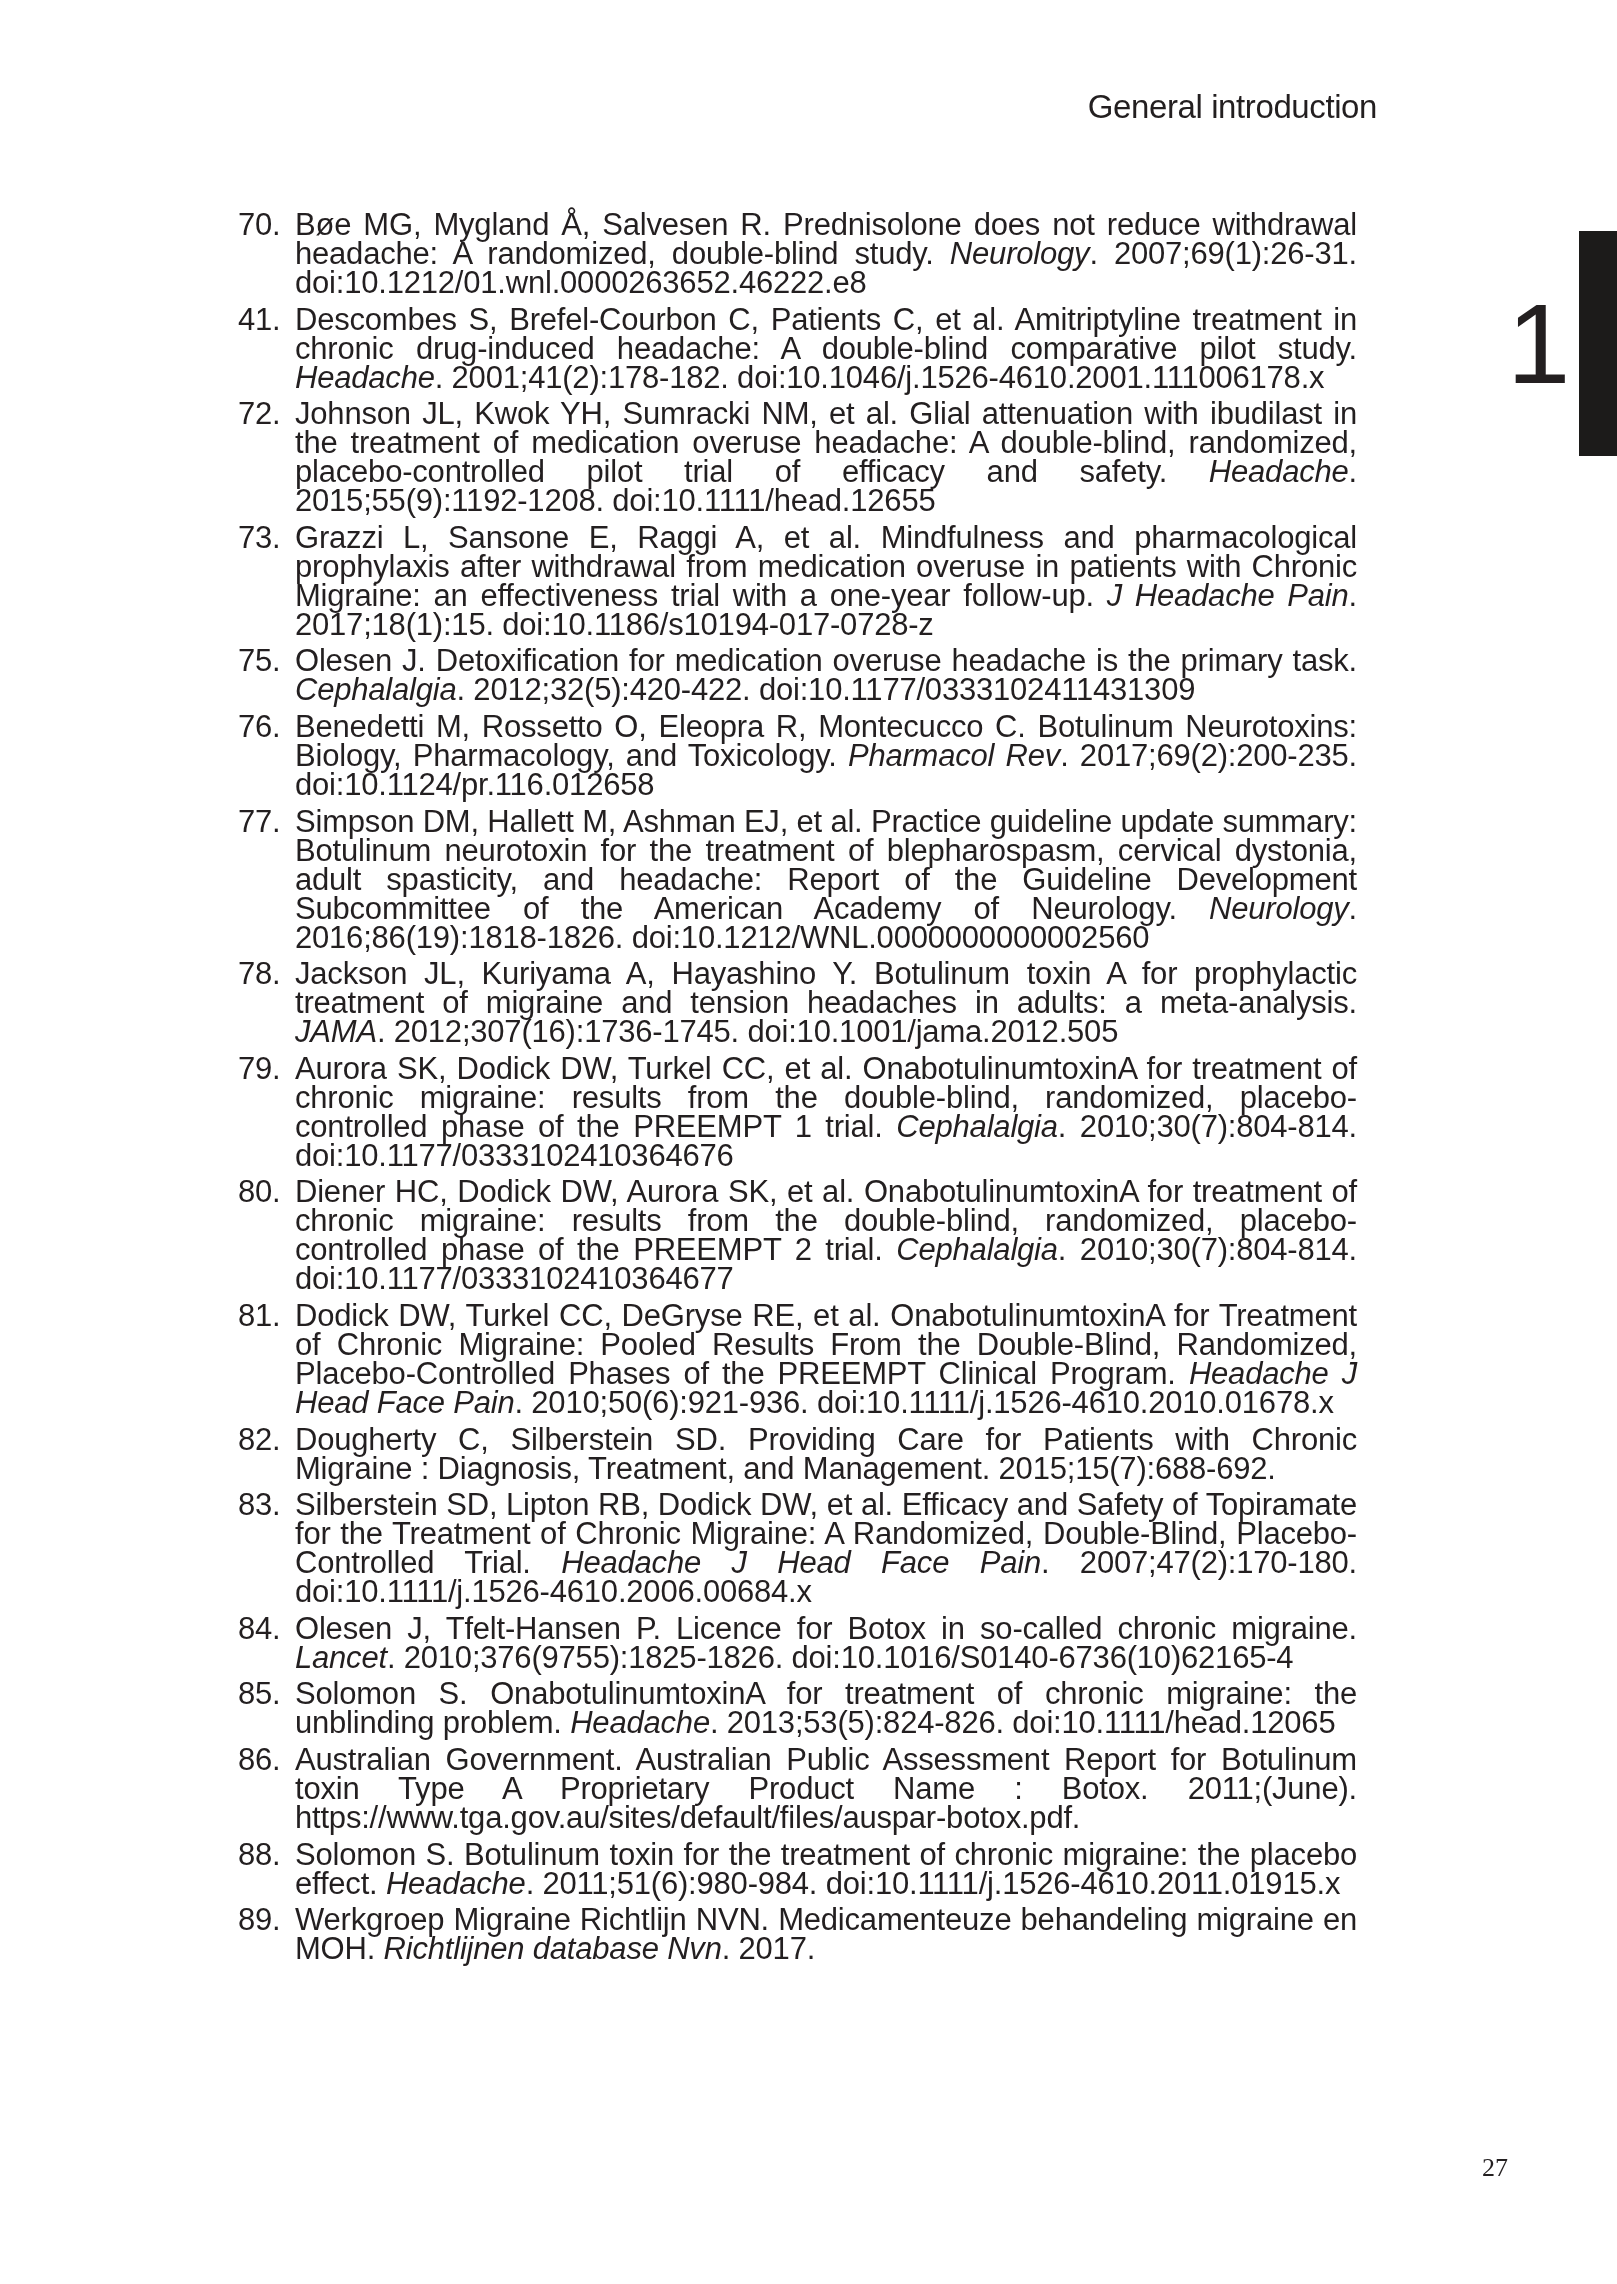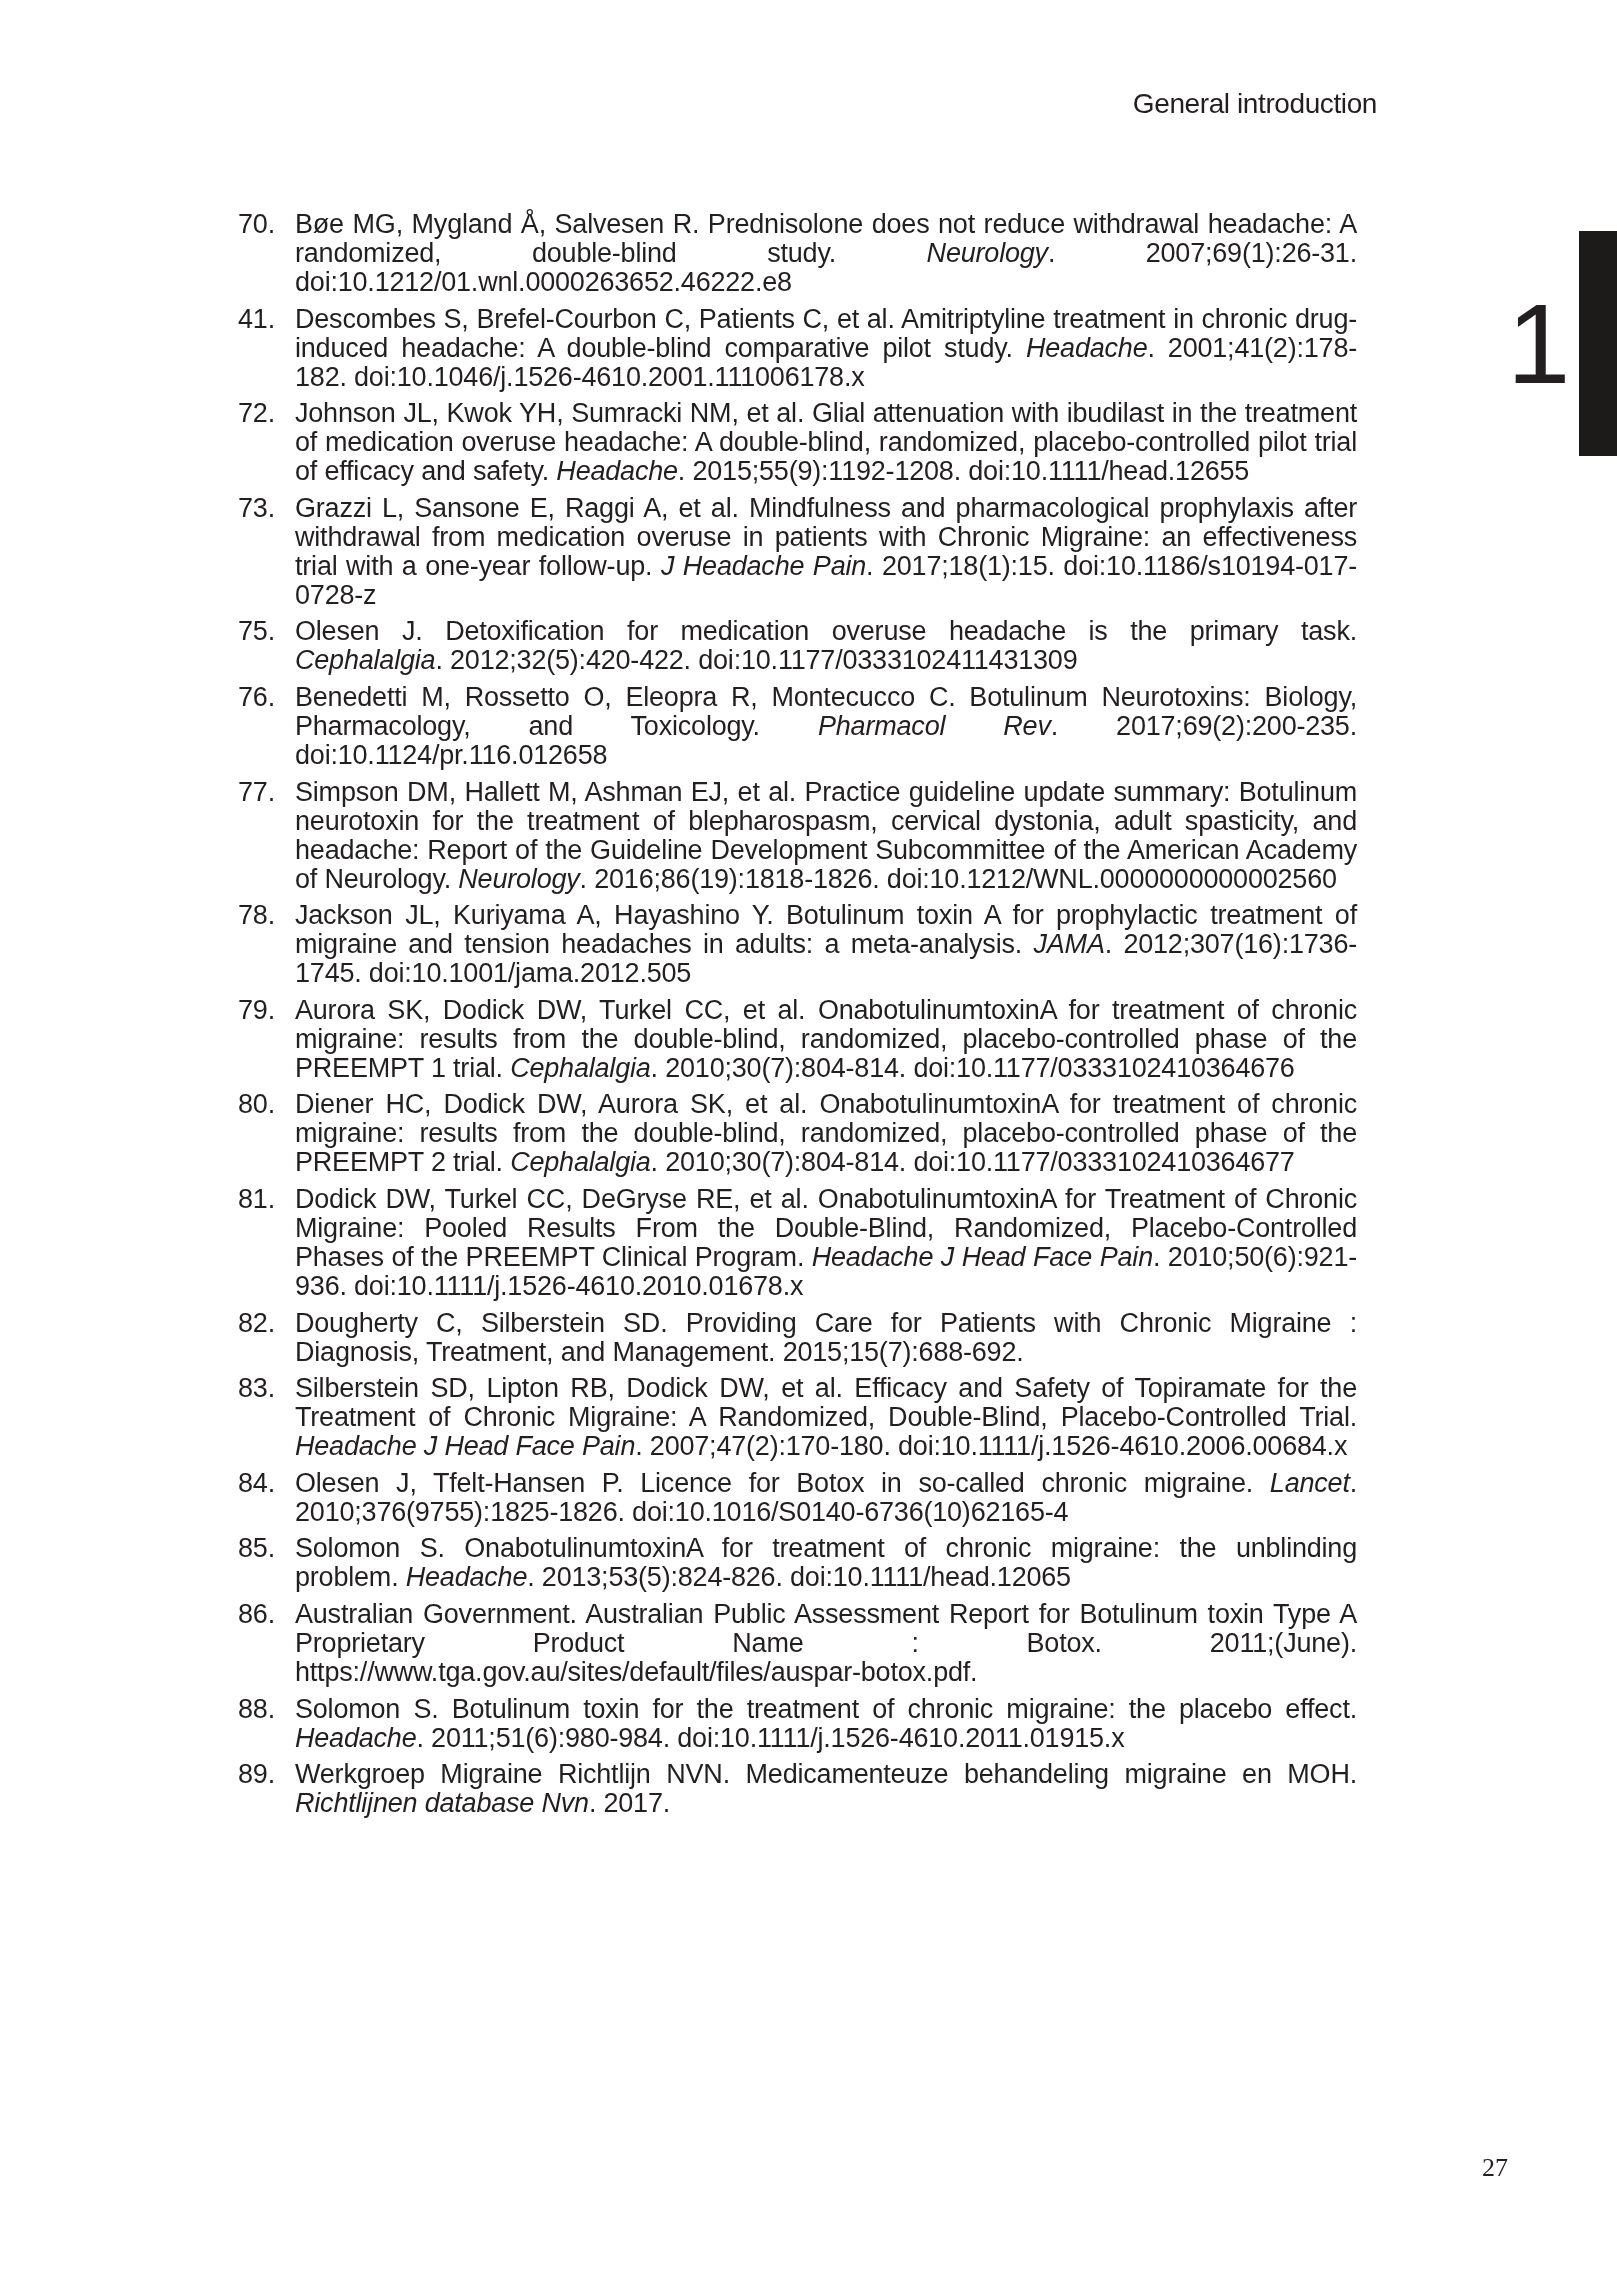--- a/index.html
+++ b/index.html
@@ -12,21 +12,21 @@
     position: relative;
     background: #ffffff;
     font-family: "Liberation Sans", sans-serif;
     color: #231f20;
     overflow: hidden;
   }
   .running-head {
     position: absolute;
     top: 90px;
     right: 241px;
-    font-size: 28px;
+    font-size: 33px;
     line-height: 1.0;
     letter-spacing: -0.4px;
     white-space: nowrap;
   }
   .chapter-tab {
     position: absolute;
     left: 1579px;
     top: 231px;
     width: 39px;
     height: 225px;
@@ -39,21 +39,21 @@
     font-size: 114px;
     font-weight: 300;
     line-height: 0.8;
     letter-spacing: -2.3px;
   }
   .ref-list {
     position: absolute;
     left: 238px;
     top: 210px;
     width: 1119px;
-    font-size: 27px;
+    font-size: 31px;
     line-height: 29px;
     letter-spacing: -0.2px;
   }
   .ref {
     position: relative;
     padding-left: 57px;
     text-align: justify;
     margin: 0 0 7.6px 0;
   }
   .ref .num {

